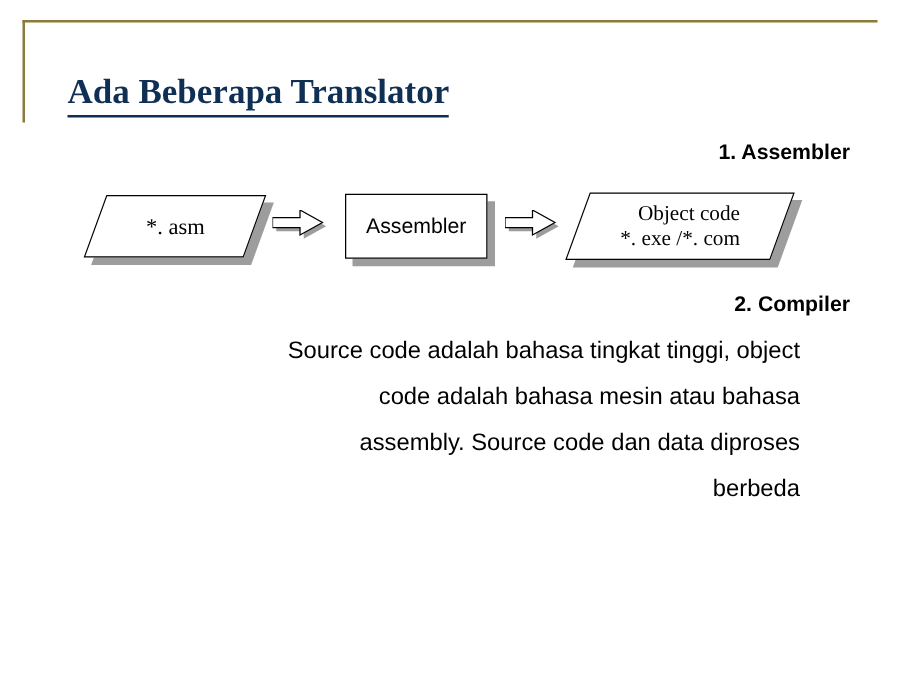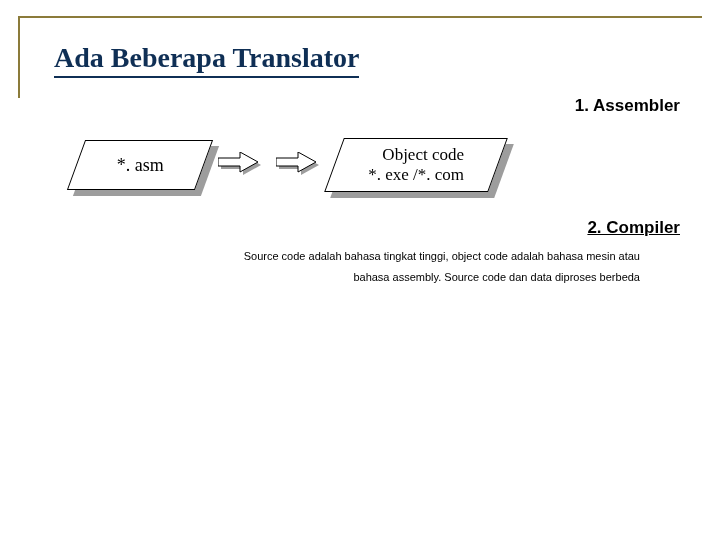--- a/index.html
+++ b/index.html
@@ -1,21 +1,21 @@
 <!DOCTYPE html>
 <html><head>
 <meta charset="utf-8">
 <style>
   * { box-sizing: border-box; margin: 0; padding: 0; }
   html, body { width: 720px; height: 540px; background: #fff; font-family: Arial, Helvetica, sans-serif; color: #000; }
   .slide {
     position: relative;
     width: 720px;
     height: 480px;
-    padding: 18px 40px 20px 54px;
+    padding: 34px 40px 20px 54px;
   }
   .frame-top {
     position: absolute;
     left: 18px; right: 18px; top: 16px;
     height: 2px; background: #8b7b3a;
   }
   .frame-left {
     position: absolute;
     left: 18px; top: 16px;
     width: 2px; height: 82px; background: #8b7b3a;
@@ -31,23 +31,23 @@
     margin-top: 24px;
   }
   .content { margin-top: 18px; font-family: Arial, Helvetica, sans-serif; text-align: right; }
   .h1 { font-weight: bold; font-size: 17px; margin-left: 118px; margin-bottom: 14px; }
   .body {
     font-size: 15px;
     line-height: 1.95;
     margin-left: 160px;
     margin-right: 40px;
   }
-  .h2 { font-weight: bold; font-size: 17px; margin-left: 128px; margin-top: 26px; margin-bottom: 8px; text-decoration: underline; }
+  .h2 { font-weight: bold; font-size: 17px; margin-left: 128px; margin-top: 26px; margin-bottom: 8px; }
   .body2 {
-    font-size: 11px;
+    font-size: 19px;
     line-height: 1.95;
     margin-left: 160px;
     margin-right: 40px;
   }
   .diagram {
     margin-top: 22px;
     margin-bottom: 6px;
     margin-left: 22px;
     display: flex;
     align-items: center;
@@ -113,20 +113,26 @@
 
       <div class="arrow">
         <svg width="44" height="26" viewBox="0 0 44 26">
           <g transform="translate(3,3)">
             <polygon points="0,6 22,6 22,0 40,10 22,20 22,14 0,14" fill="#9d9d9d"></polygon>
           </g>
           <polygon points="0,6 22,6 22,0 40,10 22,20 22,14 0,14" fill="#fff" stroke="#000" stroke-width="1"></polygon>
         </svg>
       </div>
 
+      <div class="shadow-wrap">
+        <div class="shadow"></div>
+        <div class="box mid-box">
+            <span>Assembler</span>
+          </div>
+      </div>
 
       <div class="arrow">
         <svg width="44" height="26" viewBox="0 0 44 26">
           <g transform="translate(3,3)">
             <polygon points="0,6 22,6 22,0 40,10 22,20 22,14 0,14" fill="#9d9d9d"></polygon>
           </g>
           <polygon points="0,6 22,6 22,0 40,10 22,20 22,14 0,14" fill="#fff" stroke="#000" stroke-width="1"></polygon>
         </svg>
       </div>
 

